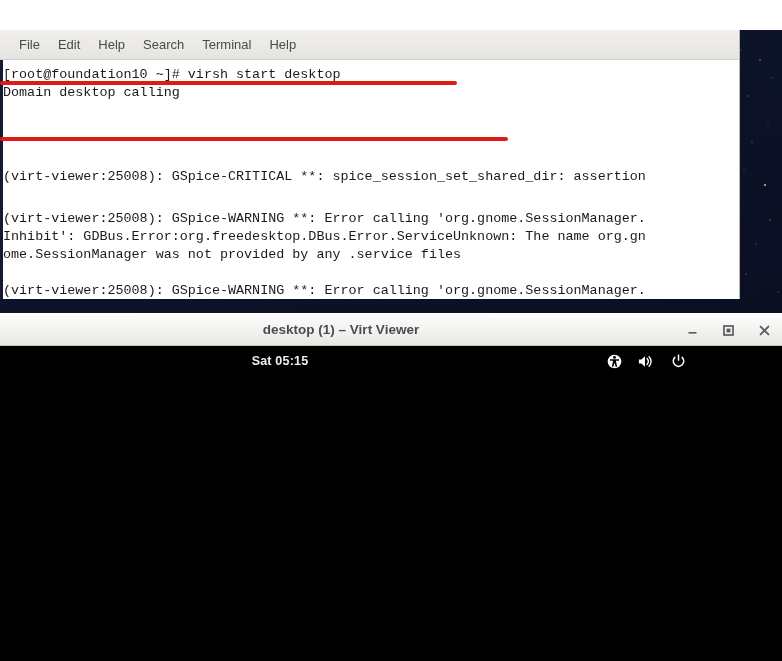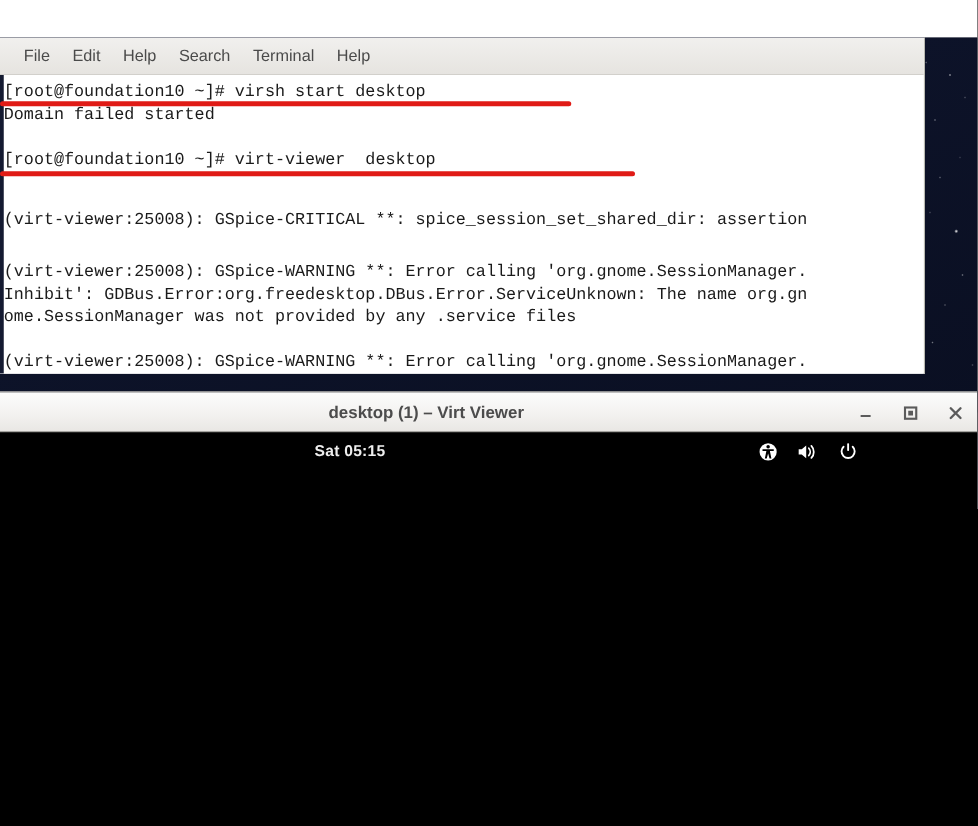--- a/index.html
+++ b/index.html
@@ -238,23 +238,22 @@
       <div class="menu-item">Help</div>
       <div class="menu-item">Search</div>
       <div class="menu-item">Terminal</div>
       <div class="menu-item">Help</div>
     </div>
 
     <div id="term-body">
       <div id="term-left-sliver"></div>
 
       <div class="term-line" style="top:6px">[root@foundation10 ~]# virsh start desktop</div>
-      <div class="term-line" style="top:24px">Domain failed started</div>
+      <div class="term-line" style="top:24px">Domain desktop calling</div>
       <div class="term-line" style="top:42px"></div>
-      <div class="term-line" style="top:60px">[root@foundation10 ~]# virt-viewer  desktop</div>
       <div class="term-line" style="top:78px"></div>
       <div class="term-line" style="top:108px">(virt-viewer:25008): GSpice-CRITICAL **: spice_session_set_shared_dir: assertion</div>
       <div class="term-line" style="top:132px"></div>
       <div class="term-line" style="top:150px">(virt-viewer:25008): GSpice-WARNING **: Error calling 'org.gnome.SessionManager.</div>
       <div class="term-line" style="top:168px">Inhibit': GDBus.Error:org.freedesktop.DBus.Error.ServiceUnknown: The name org.gn</div>
       <div class="term-line" style="top:186px">ome.SessionManager was not provided by any .service files</div>
       <div class="term-line" style="top:204px"></div>
       <div class="term-line" style="top:222px">(virt-viewer:25008): GSpice-WARNING **: Error calling 'org.gnome.SessionManager.</div>
     </div>
 

